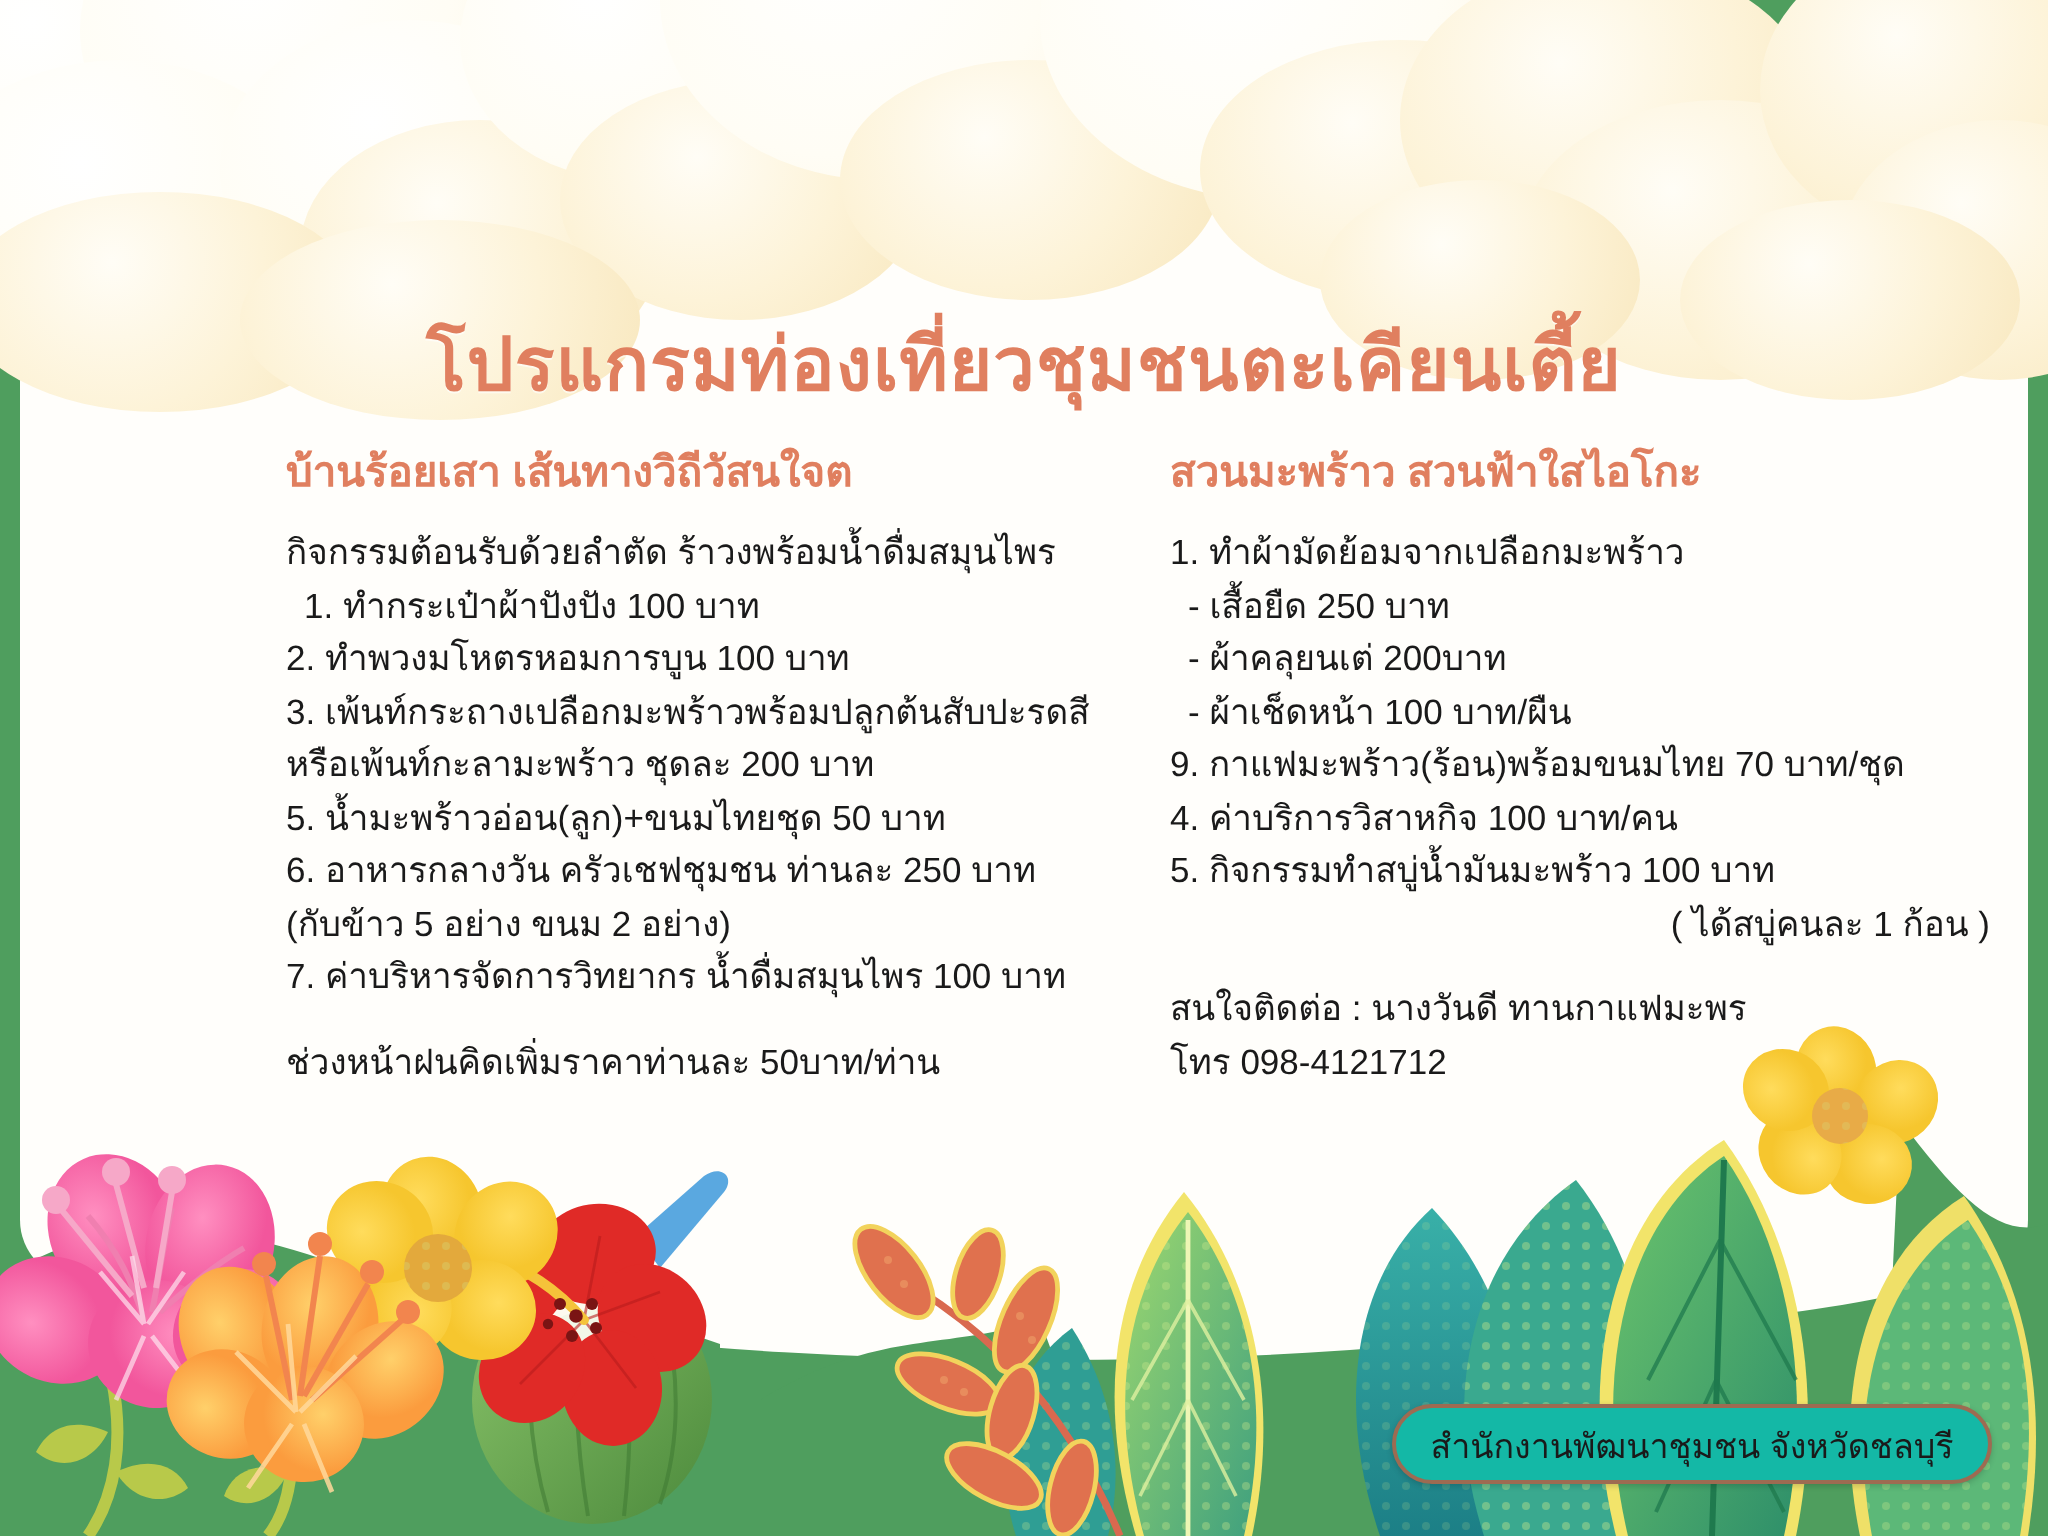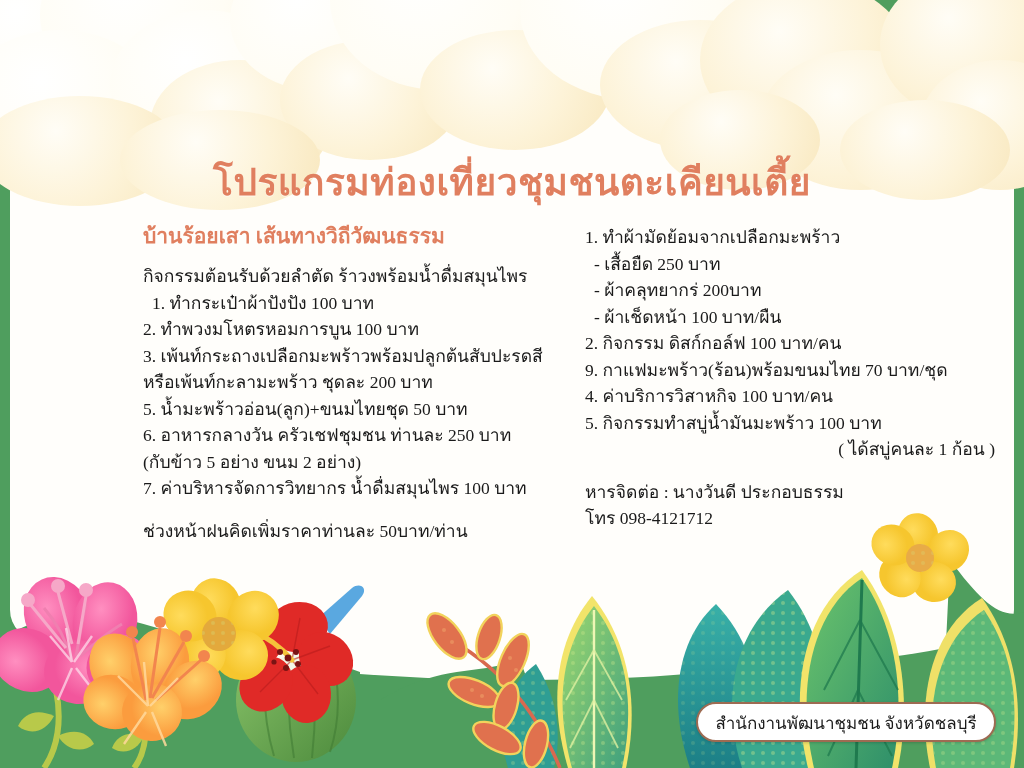--- a/index.html
+++ b/index.html
@@ -7,21 +7,21 @@
     margin: 0;
     padding: 0;
     background: #ffffff;
   }
   #poster {
     position: relative;
     width: 1024px;
     height: 768px;
     overflow: hidden;
     background: #4f9e5e;
-    font-family: Liberation Serif, serif;
+    font-family: Liberation Sans, sans-serif;
   }
 
   
   .green-base {
     position: absolute;
     inset: 0;
     background: #4f9e5e;
   }
   .paper {
     position: absolute;
@@ -103,21 +103,21 @@
   .lines .ln.spacer  { height: 16px; }
 
   
   .pill {
     position: absolute;
     left: 696px;
     top: 702px;
     width: 300px;
     height: 40px;
     box-sizing: border-box;
-    background: #ffffff;
+    background: #14b8a6;
     border: 2px solid #9d6b52;
     border-radius: 21px;
     display: flex;
     align-items: center;
     justify-content: center;
     font-size: 17px;
     color: #1a1a1a;
     box-shadow: 0 1px 3px rgba(0,0,0,0.18);
     white-space: nowrap;
   }
@@ -151,49 +151,49 @@
     <div class="cloud" style="left:760px;  top:50px;   width:200px; height:140px;"></div>
     <div class="cloud" style="left:880px;  top:-30px;  width:180px; height:150px;"></div>
     <div class="cloud" style="left:920px;  top:60px;   width:160px; height:130px;"></div>
     <div class="cloud" style="left:660px;  top:90px;   width:160px; height:100px;"></div>
     <div class="cloud" style="left:840px;  top:100px;  width:170px; height:100px;"></div>
   </div>
 
   <div class="title">โปรแกรมท่องเที่ยวชุมชนตะเคียนเตี้ย</div>
 
   <div class="col col-left">
-    <div class="col-head">บ้านร้อยเสา เส้นทางวิถีวัฒนธรรม</div>
+    <div class="col-head">บ้านร้อยเสา เส้นทางวิถีวัสนใจต</div>
     <div class="lines">
       <div class="ln">กิจกรรมต้อนรับด้วยลำตัด ร้าวงพร้อมน้ำดื่มสมุนไพร</div>
       <div class="ln indent">1. ทำกระเป๋าผ้าปังปัง 100 บาท</div>
       <div class="ln">2. ทำพวงมโหตรหอมการบูน 100 บาท</div>
       <div class="ln">3. เพ้นท์กระถางเปลือกมะพร้าวพร้อมปลูกต้นสับปะรดสี</div>
       <div class="ln">หรือเพ้นท์กะลามะพร้าว ชุดละ 200 บาท</div>
       <div class="ln">5. น้ำมะพร้าวอ่อน(ลูก)+ขนมไทยชุด 50 บาท</div>
       <div class="ln">6. อาหารกลางวัน ครัวเชฟชุมชน ท่านละ 250 บาท</div>
       <div class="ln">(กับข้าว 5 อย่าง ขนม 2 อย่าง)</div>
       <div class="ln">7. ค่าบริหารจัดการวิทยากร น้ำดื่มสมุนไพร 100 บาท</div>
       <div class="ln spacer"></div>
       <div class="ln">ช่วงหน้าฝนคิดเพิ่มราคาท่านละ 50บาท/ท่าน</div>
     </div>
   </div>
 
   <div class="col col-right">
+    <div class="col-head">สวนมะพร้าว สวนฟ้าใสไอโกะ</div>
     <div class="lines">
       <div class="ln">1. ทำผ้ามัดย้อมจากเปลือกมะพร้าว</div>
       <div class="ln indent">- เสื้อยืด 250 บาท</div>
-      <div class="ln indent">-  ผ้าคลุทยากร่ 200บาท</div>
+      <div class="ln indent">-  ผ้าคลุยนเต่ 200บาท</div>
       <div class="ln indent">-  ผ้าเช็ดหน้า 100 บาท/ผืน</div>
-      <div class="ln">2. กิจกรรม ดิสก์กอล์ฟ 100 บาท/คน</div>
       <div class="ln">9. กาแฟมะพร้าว(ร้อน)พร้อมขนมไทย 70 บาท/ชุด</div>
       <div class="ln">4. ค่าบริการวิสาหกิจ 100 บาท/คน</div>
       <div class="ln">5. กิจกรรมทำสบู่น้ำมันมะพร้าว 100 บาท</div>
       <div class="ln indent2">( ได้สบู่คนละ 1 ก้อน )</div>
       <div class="ln spacer"></div>
-      <div class="ln">หารจิดต่อ : นางวันดี ประกอบธรรม</div>
+      <div class="ln">สนใจติดต่อ : นางวันดี ทานกาแฟมะพร</div>
       <div class="ln">โทร 098-4121712</div>
     </div>
   </div>
 
   <svg width="1024" height="768" viewBox="0 0 1024 768" style="position:absolute;left:0;top:0;pointer-events:none;">
 
     <defs>
       <radialGradient id="gPink" cx="40%" cy="35%">
         <stop offset="0%" stop-color="#ff8fc0"></stop>
         <stop offset="100%" stop-color="#f2569c"></stop>

